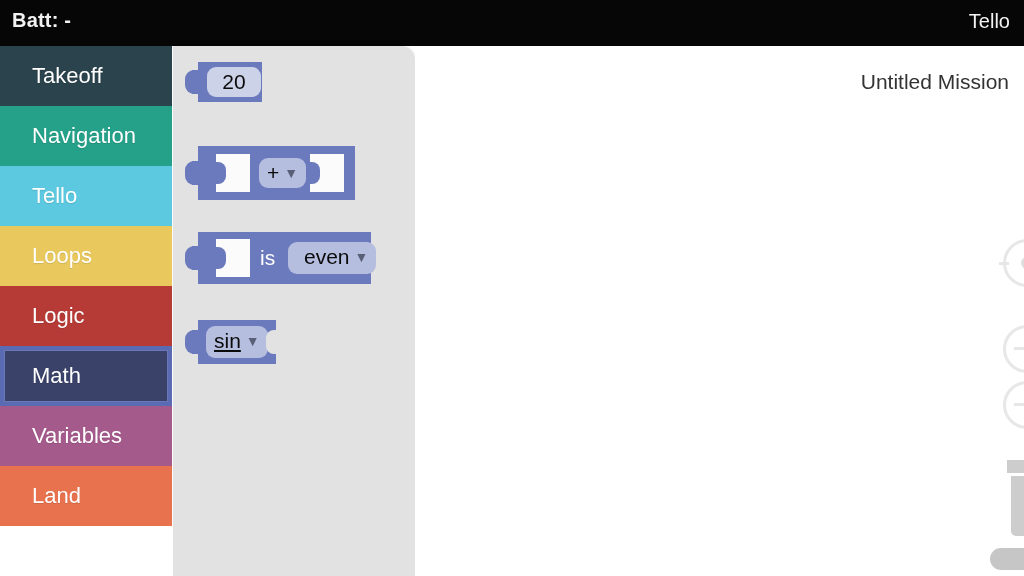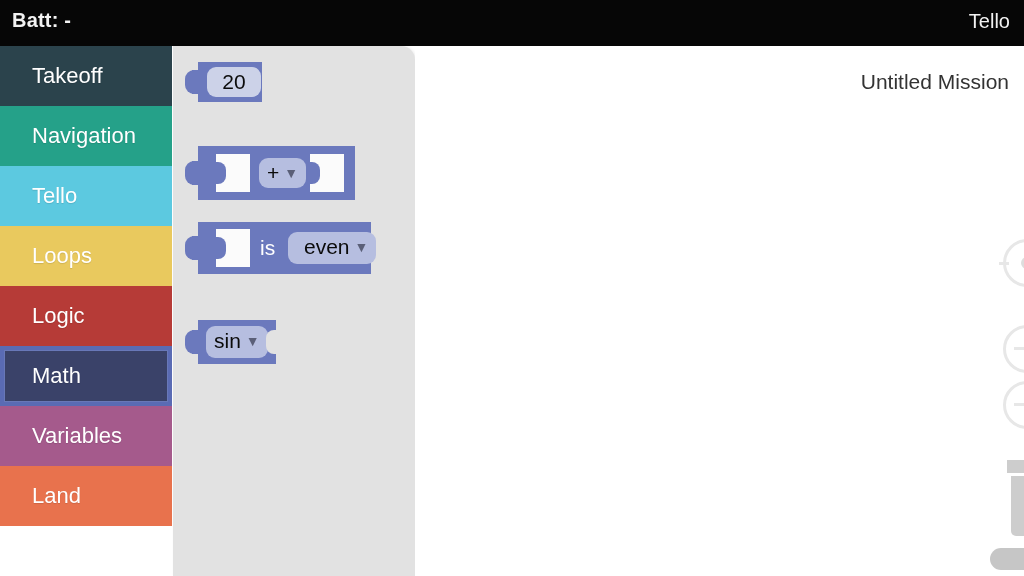--- a/index.html
+++ b/index.html
@@ -316,32 +316,32 @@
       <div class="plug-l" style="top:15px;"></div>
       <div class="socket" style="left:18px; top:8px; width:34px; height:38px;">
         <div class="notch"></div>
       </div>
       <div class="field-dd" style="left:61px; top:12px; height:30px;"><span>+</span><span class="caret">▼</span></div>
       <div class="socket" style="left:112px; top:8px; width:34px; height:38px;">
         <div class="notch"></div>
       </div>
     </div>
 
-    <div class="blk" style="left:25px; top:176px; width:173px; height:52px;text-align:center;">
+    <div class="blk" style="left:25px; top:186px; width:173px; height:52px;text-align:center;">
       <div class="plug-l" style="top:14px;"></div>
       <div class="socket" style="left:18px; top:7px; width:34px; height:38px;">
         <div class="notch"></div>
       </div>
       <div class="blk-text" style="left:62px; top:11px;">is</div>
       <div class="field-dd" style="left:90px; top:10px; height:32px;padding-left:16px;"><span>even</span><span class="caret">▼</span></div>
     </div>
 
     <div class="blk" style="left:25px; top:274px; width:78px; height:44px;">
       <div class="plug-l" style="top:10px;"></div>
-      <div class="field-dd" style="left:8px; top:6px; height:32px;"><span>sin</span><span class="caret">▼</span></div>
+      <div class="field-dd" style="left:8px; top:6px; height:32px;text-decoration:underline;"><span>sin</span><span class="caret">▼</span></div>
       <div class="edge-notch"></div>
     </div>
 
   </div>
 
   <div class="canvas">
 
     <div class="mission-title">Untitled Mission</div>
 
     <div class="hamburger">

